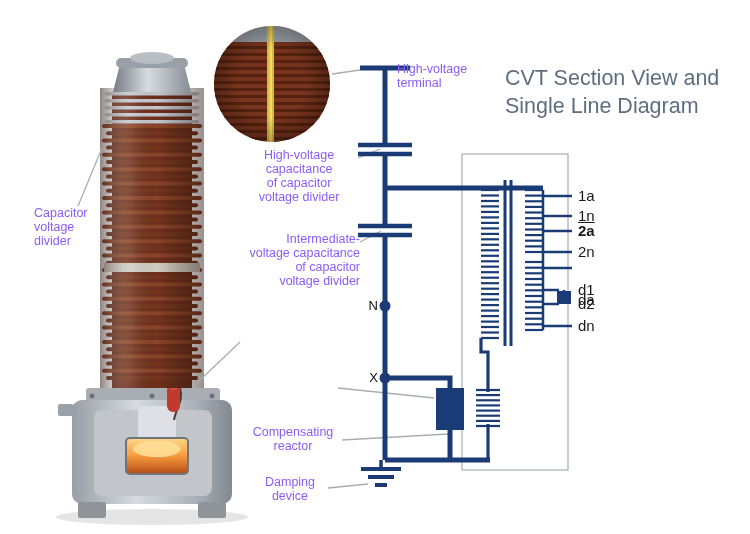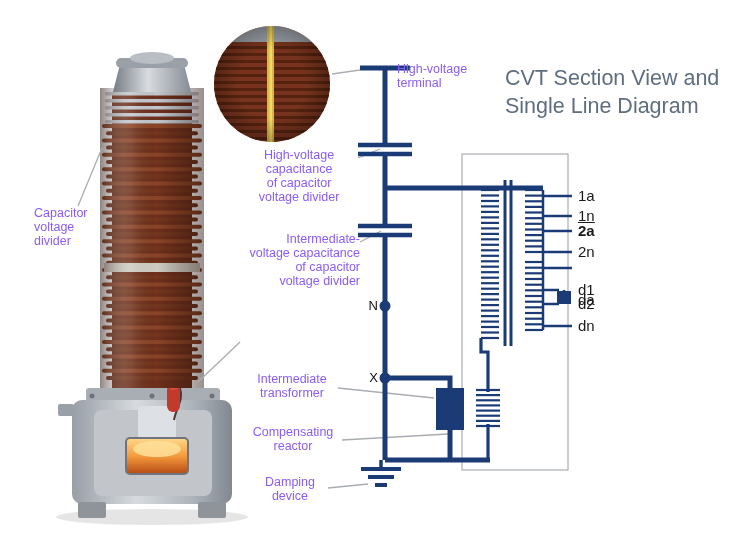--- a/index.html
+++ b/index.html
@@ -308,22 +308,20 @@
 capacitance
 of capacitor
 voltage divider</div>
 
   <div class="lbl center" style="left:228px; top:232px; width:132px;text-align:right;">Intermediate-
 voltage capacitance
 of capacitor
 voltage divider</div>
 
 
-  <div class="lbl center" style="left:246px; top:372px; width:92px;">Intermediate
-transformer</div>
 
   <div class="lbl center" style="left:244px; top:425px; width:98px;">Compensating
 reactor</div>
 
   <div class="lbl center" style="left:252px; top:475px; width:76px;">Damping
 device</div>
 
   <div class="node right" style="left:360px; top:299px; width:18px;">N</div>
   <div class="node right" style="left:360px; top:371px; width:18px;">X</div>
 

